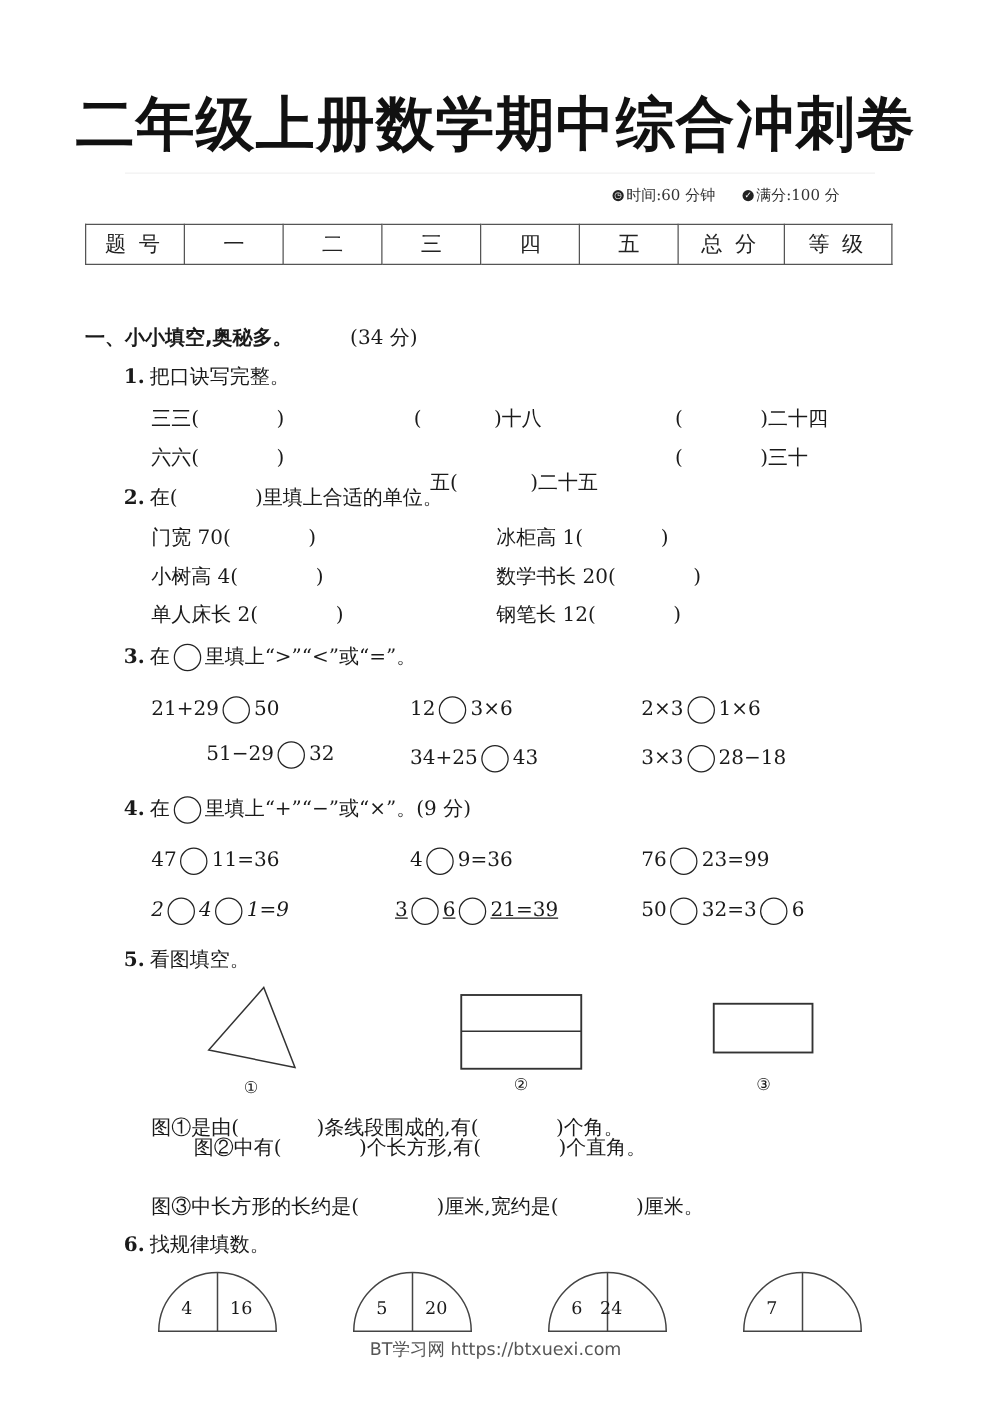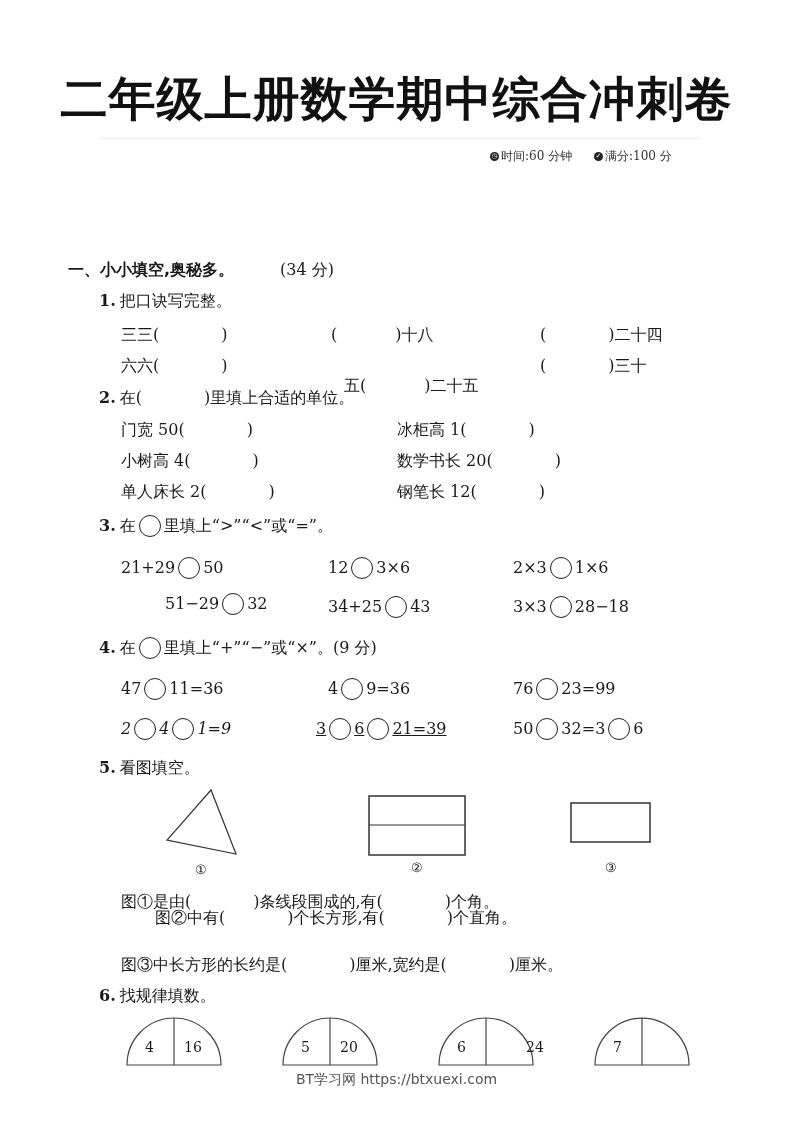--- a/index.html
+++ b/index.html
@@ -37,41 +37,51 @@
 
 <div class="abs meta" style="left:490px;">
   <span class="ic">◷</span><span>时间:60 分钟</span>
 </div>
 <div class="abs meta" style="left:594px;">
   <span class="ic">✓</span><span>满分:100 分</span>
 </div>
 
 <table class="score">
   <tbody>
+      <tr>
+    <td class="lbl" style="width:72px;">题号</td>
+    <td style="width:78px;">一</td>
+    <td style="width:78px;">二</td>
+    <td style="width:78px;">三</td>
+    <td style="width:78px;">四</td>
+    <td style="width:78px;">五</td>
+    <td class="lbl" style="width:78px;">总分</td>
+    <td class="lbl" style="width:79px;">等级</td>
+  </tr>
 </tbody>
   </table>
 
 <div class="abs sec">
   <span>一、小小填空,奥秘多。</span><span class="pts">(34 分)</span>
 </div>
 
 <div class="abs q" style="left:99px; top:291px;">
   <span class="n">1.</span><span>把口诀写完整。</span>
 </div>
 <div class="abs line" style="left:121px; top:325px;"><span>三三(</span><span class="blank" style="width:62px;"></span><span>)</span></div>
 <div class="abs line" style="left:331px; top:325px;"><span>(</span><span class="blank" style="width:58px;"></span><span>)十八</span></div>
 <div class="abs line" style="left:540px; top:325px;"><span>(</span><span class="blank" style="width:62px;"></span><span>)二十四</span></div>
 <div class="abs line" style="left:121px; top:356px;"><span>六六(</span><span class="blank" style="width:62px;"></span><span>)</span></div>
 <div class="abs line" style="left:344px; top:356px;margin-top:20px;"><span>五(</span><span class="blank" style="width:58px;"></span><span>)二十五</span></div>
 <div class="abs line" style="left:540px; top:356px;"><span>(</span><span class="blank" style="width:62px;"></span><span>)三十</span></div>
 
 <div class="abs q" style="left:99px; top:388px;">
   <span class="n">2.</span><span>在(</span><span class="blank" style="width:62px;"></span><span>)里填上合适的单位。</span>
 </div>
-<div class="abs line" style="left:121px; top:420px;"><span>门宽 50(</span><span class="blank" style="width:62px;"></span><span>)</span></div>
+<div class="abs line" style="left:121px; top:420px;"><span>门宽 70(</span><span class="blank" style="width:62px;"></span><span>)</span></div>
 <div class="abs line" style="left:397px; top:420px;"><span>冰柜高 1(</span><span class="blank" style="width:62px;"></span><span>)</span></div>
 <div class="abs line" style="left:121px; top:451px;"><span>小树高 4(</span><span class="blank" style="width:62px;"></span><span>)</span></div>
 <div class="abs line" style="left:397px; top:451px;"><span>数学书长 20(</span><span class="blank" style="width:62px;"></span><span>)</span></div>
 <div class="abs line" style="left:121px; top:482px;"><span>单人床长 2(</span><span class="blank" style="width:62px;"></span><span>)</span></div>
 <div class="abs line" style="left:397px; top:482px;"><span>钢笔长 12(</span><span class="blank" style="width:62px;"></span><span>)</span></div>
 
 <div class="abs q" style="left:99px; top:515px;">
   <span class="n">3.</span><span>在</span><span class="circ"></span><span>里填上“&gt;”“&lt;”或“=”。</span>
 </div>
 <div class="abs line" style="left:121px; top:557px;"><span>21+29</span><span class="circ"></span><span>50</span></div>
@@ -124,17 +134,17 @@
 <div class="abs line" style="left:121px; top:955px;"><span>图③中长方形的长约是(</span><span class="blank" style="width:62px;"></span><span>)厘米,宽约是(</span><span class="blank" style="width:62px;"></span><span>)厘米。</span></div>
 
 <div class="abs q" style="left:99px; top:986px;">
   <span class="n">6.</span><span>找规律填数。</span>
 </div>
 <div class="abs line" style="left:145px; top:1039px; font-size:14px;">4</div>
 <div class="abs line" style="left:184px; top:1039px; font-size:14px;">16</div>
 <div class="abs line" style="left:301px; top:1039px; font-size:14px;">5</div>
 <div class="abs line" style="left:340px; top:1039px; font-size:14px;">20</div>
 <div class="abs line" style="left:457px; top:1039px; font-size:14px;">6</div>
-<div class="abs line" style="left:526px; top:1039px; font-size:14px;">24</div>
+<div class="abs line" style="left:480px; top:1039px; font-size:14px;">24</div>
 <div class="abs line" style="left:613px; top:1039px; font-size:14px;">7</div>
 <div class="abs line" style="left:652px; top:1039px; font-size:14px; width:30px; height:18px;"></div>
 
 <div class="abs footer">BT学习网 https://btxuexi.com</div>
 
 </body></html>

